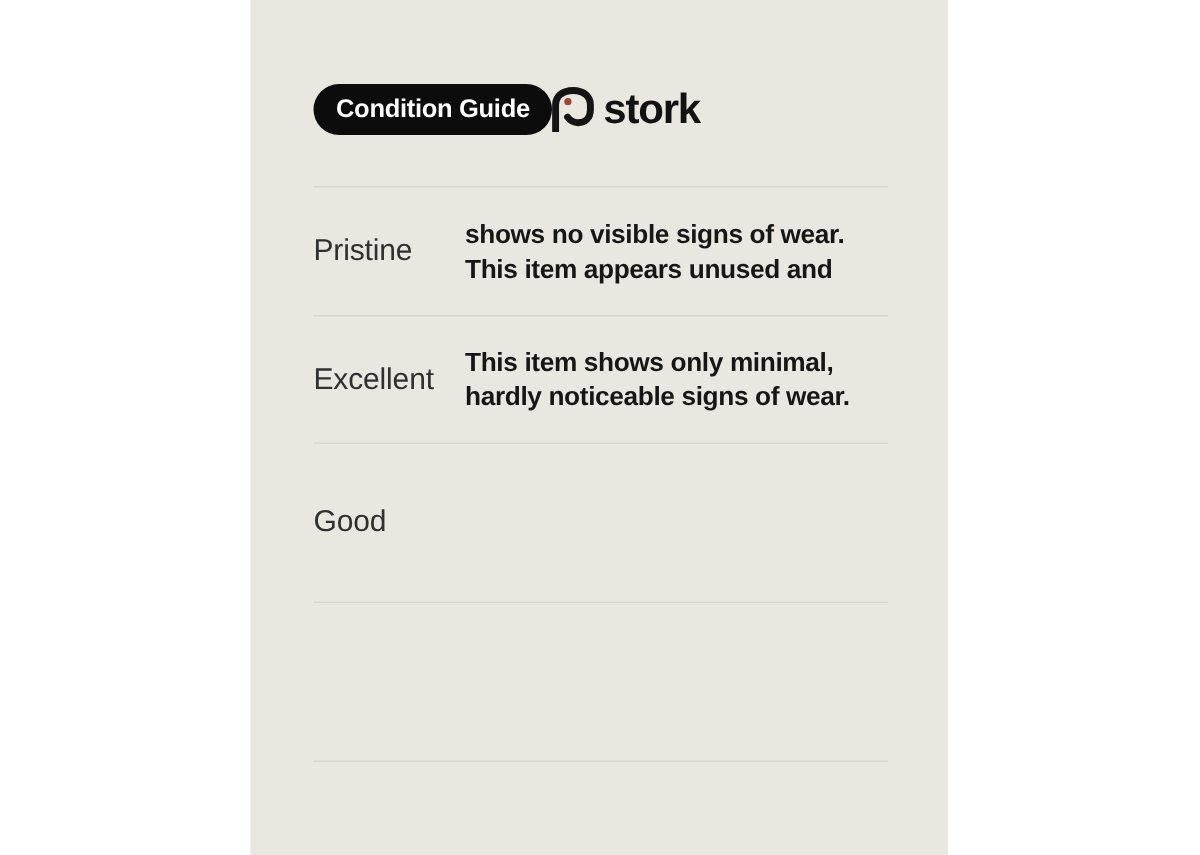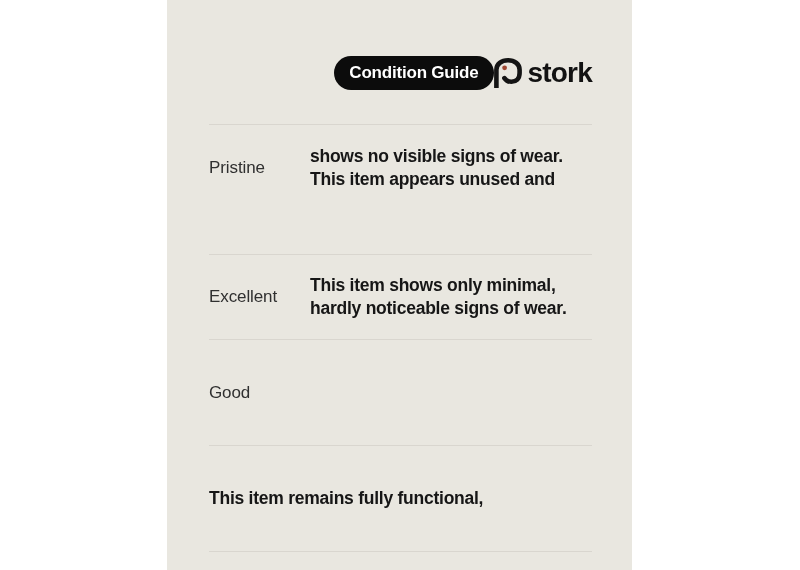--- a/index.html
+++ b/index.html
@@ -14,21 +14,21 @@
   .card {
     position: absolute;
     left: 167px; top: 0;
     width: 465px; height: 570px;
     background: #e9e7e0;
     padding: 56px 40px 0 42px;
   }
 
   .header {
     display: flex;
-    justify-content: flex-end;
+    justify-content: flex-start;
     align-items: center;
     height: 34px;
   }
 
   .badge {
     display: inline-flex;
     align-items: center;
     justify-content: center;
     height: 34px;
     padding: 0 15px;
@@ -59,27 +59,27 @@
   }
 
   .table { margin-top: 34px; }
 
   .row {
     display: flex;
     align-items: center;
     border-top: 1px solid #d9d6cf;
   }
   .row:nth-child(1) { min-height: 86px; }
-  .row:nth-child(2) { min-height: 85px; margin-top: 44px; }
+  .row:nth-child(2) { min-height: 85px; }
   .row:nth-child(3) { min-height: 106px; }
   .row:nth-child(4) { min-height: 107px; border-bottom: 1px solid #d9d6cf; }
 
   .cond-label {
     flex: 0 0 101px;
-    font-size: 17px;
+    font-size: 20px;
     font-weight: 400;
     letter-spacing: -0.1px;
     color: #303030;
   }
 
   .cond-desc {
     flex: 1 1 auto;
     font-size: 17.5px;
     font-weight: 700;
     line-height: 23px;
@@ -123,19 +123,18 @@
           <div class="desc-line">hardly noticeable signs of wear.</div>
         </div>
       </div>
 
       <div class="row">
         <div class="cond-label">Good</div>
       </div>
 
       <div class="row">
         <div class="cond-desc">
-          <div class="desc-line">This item remains fully functional,</div>
         </div>
       </div>
 
     </div>
   </div>
 </div>
 
 </body></html>

